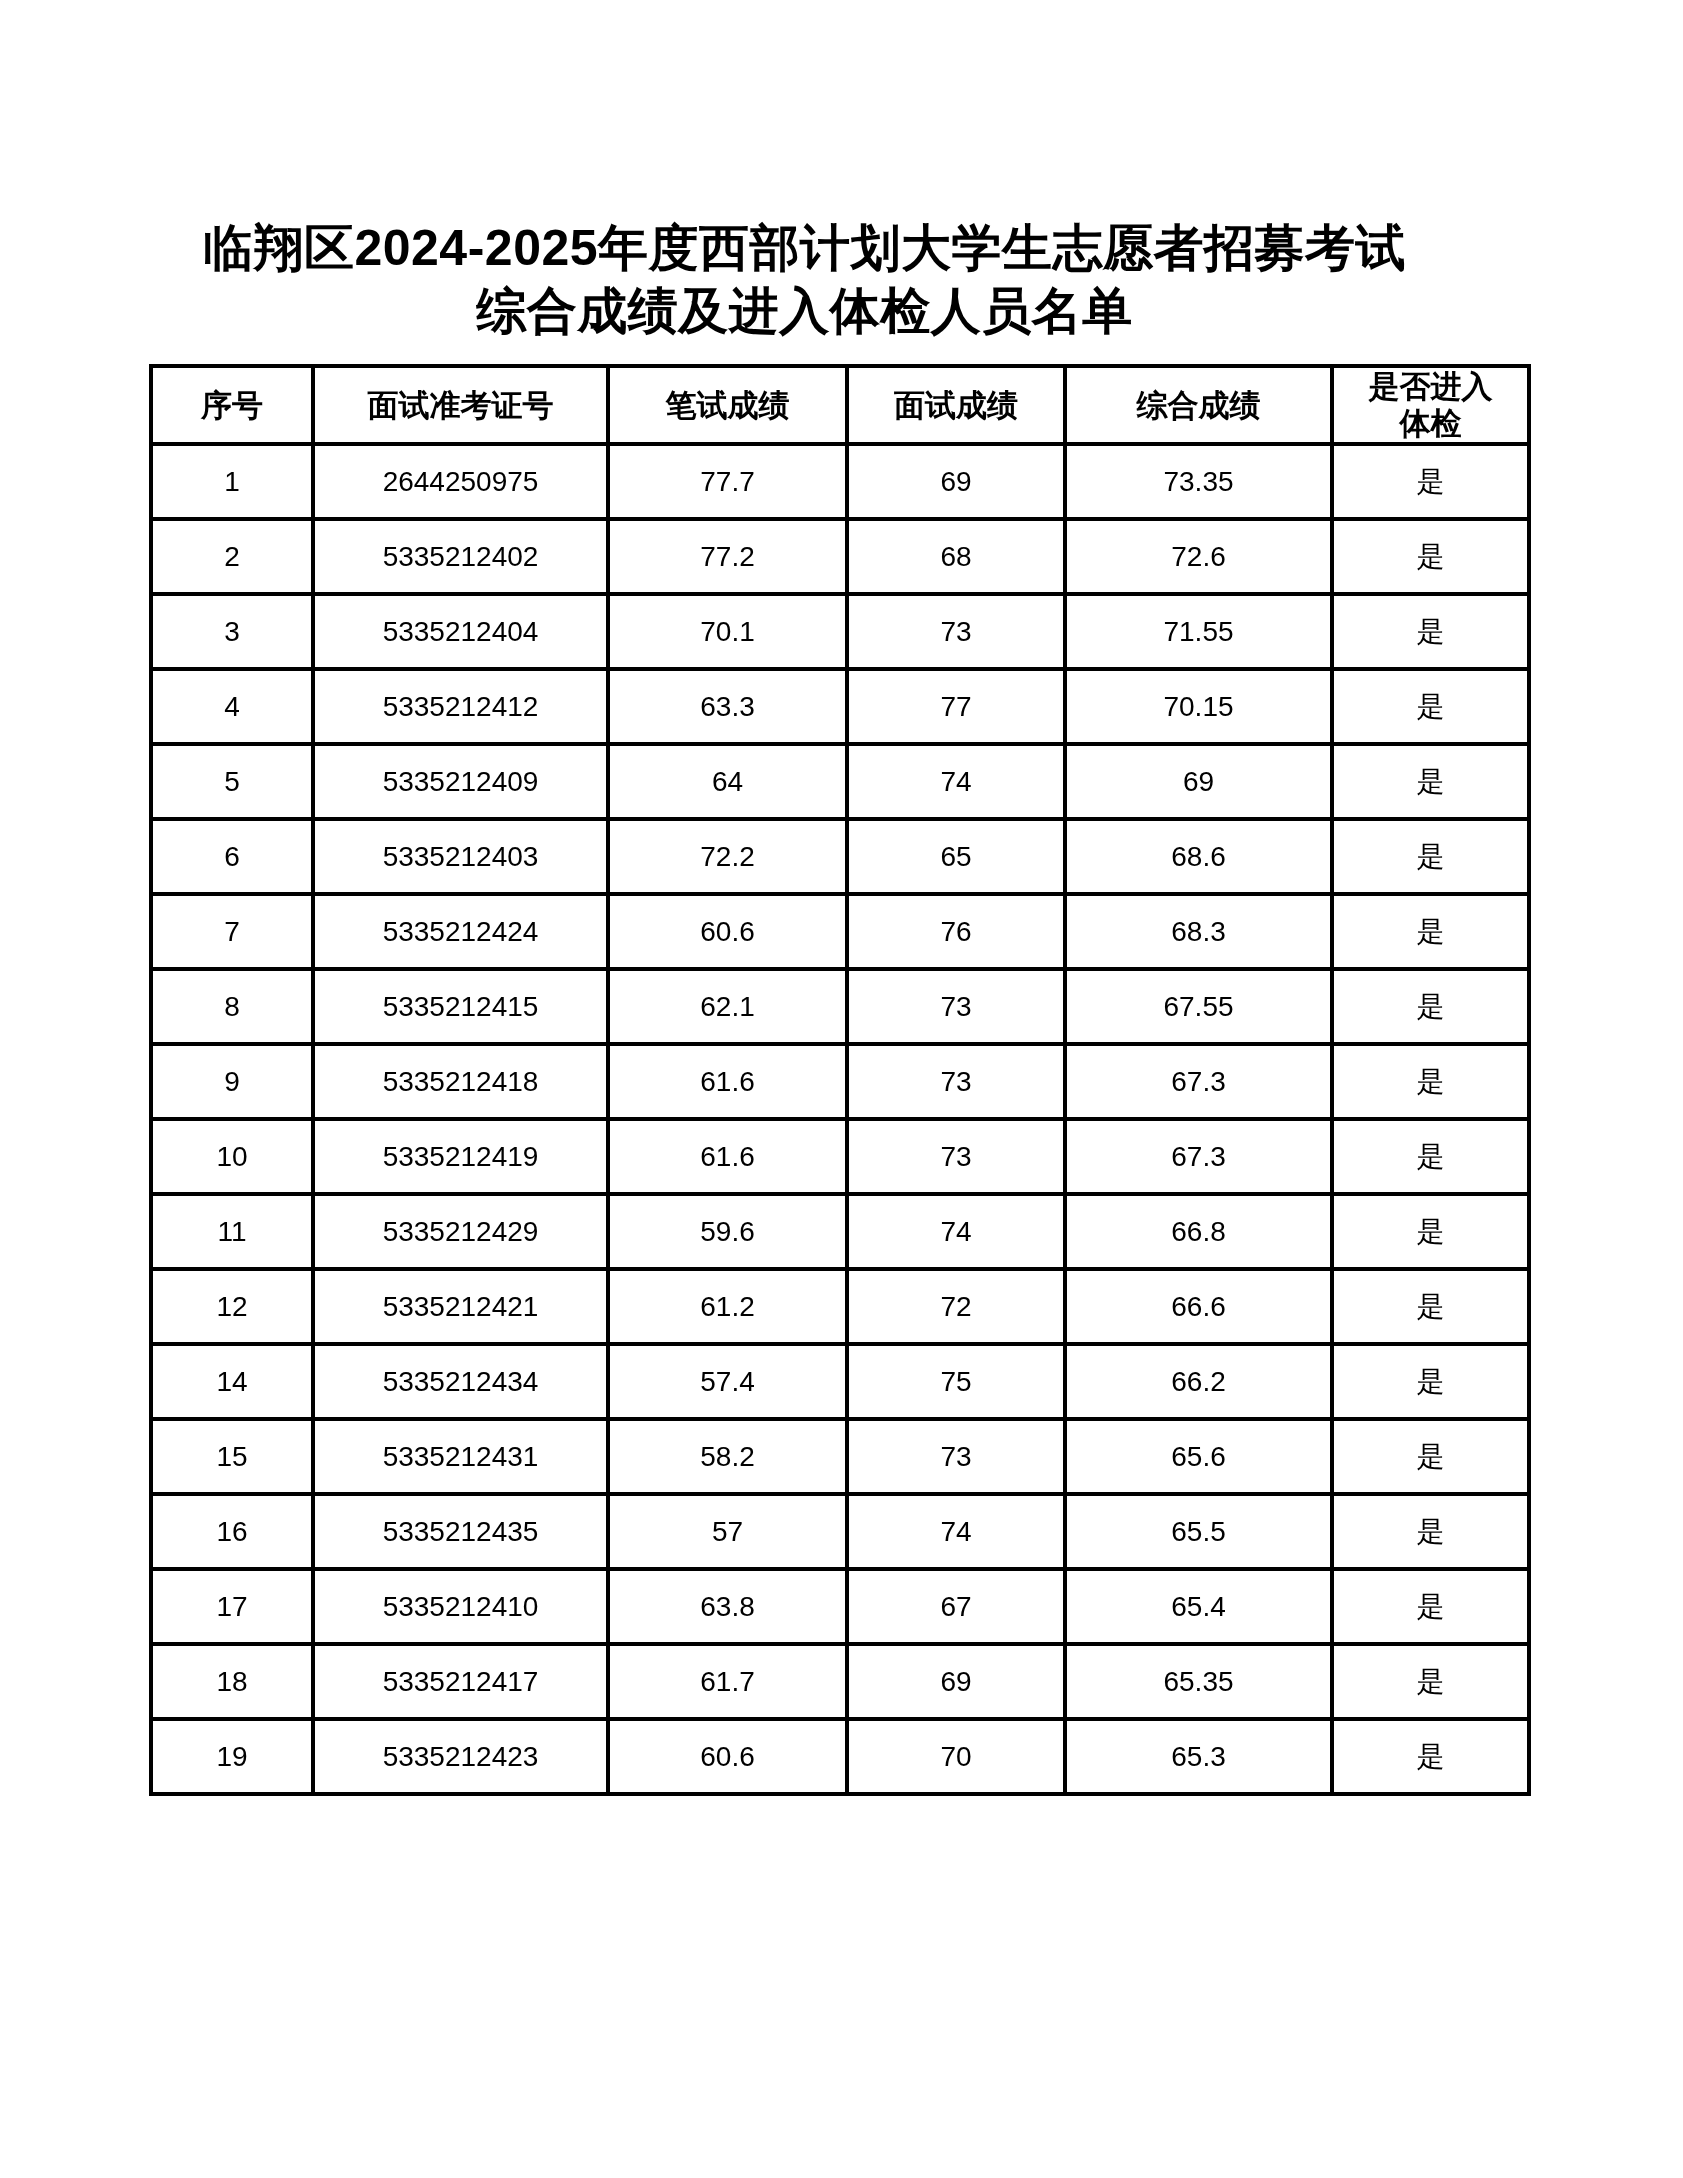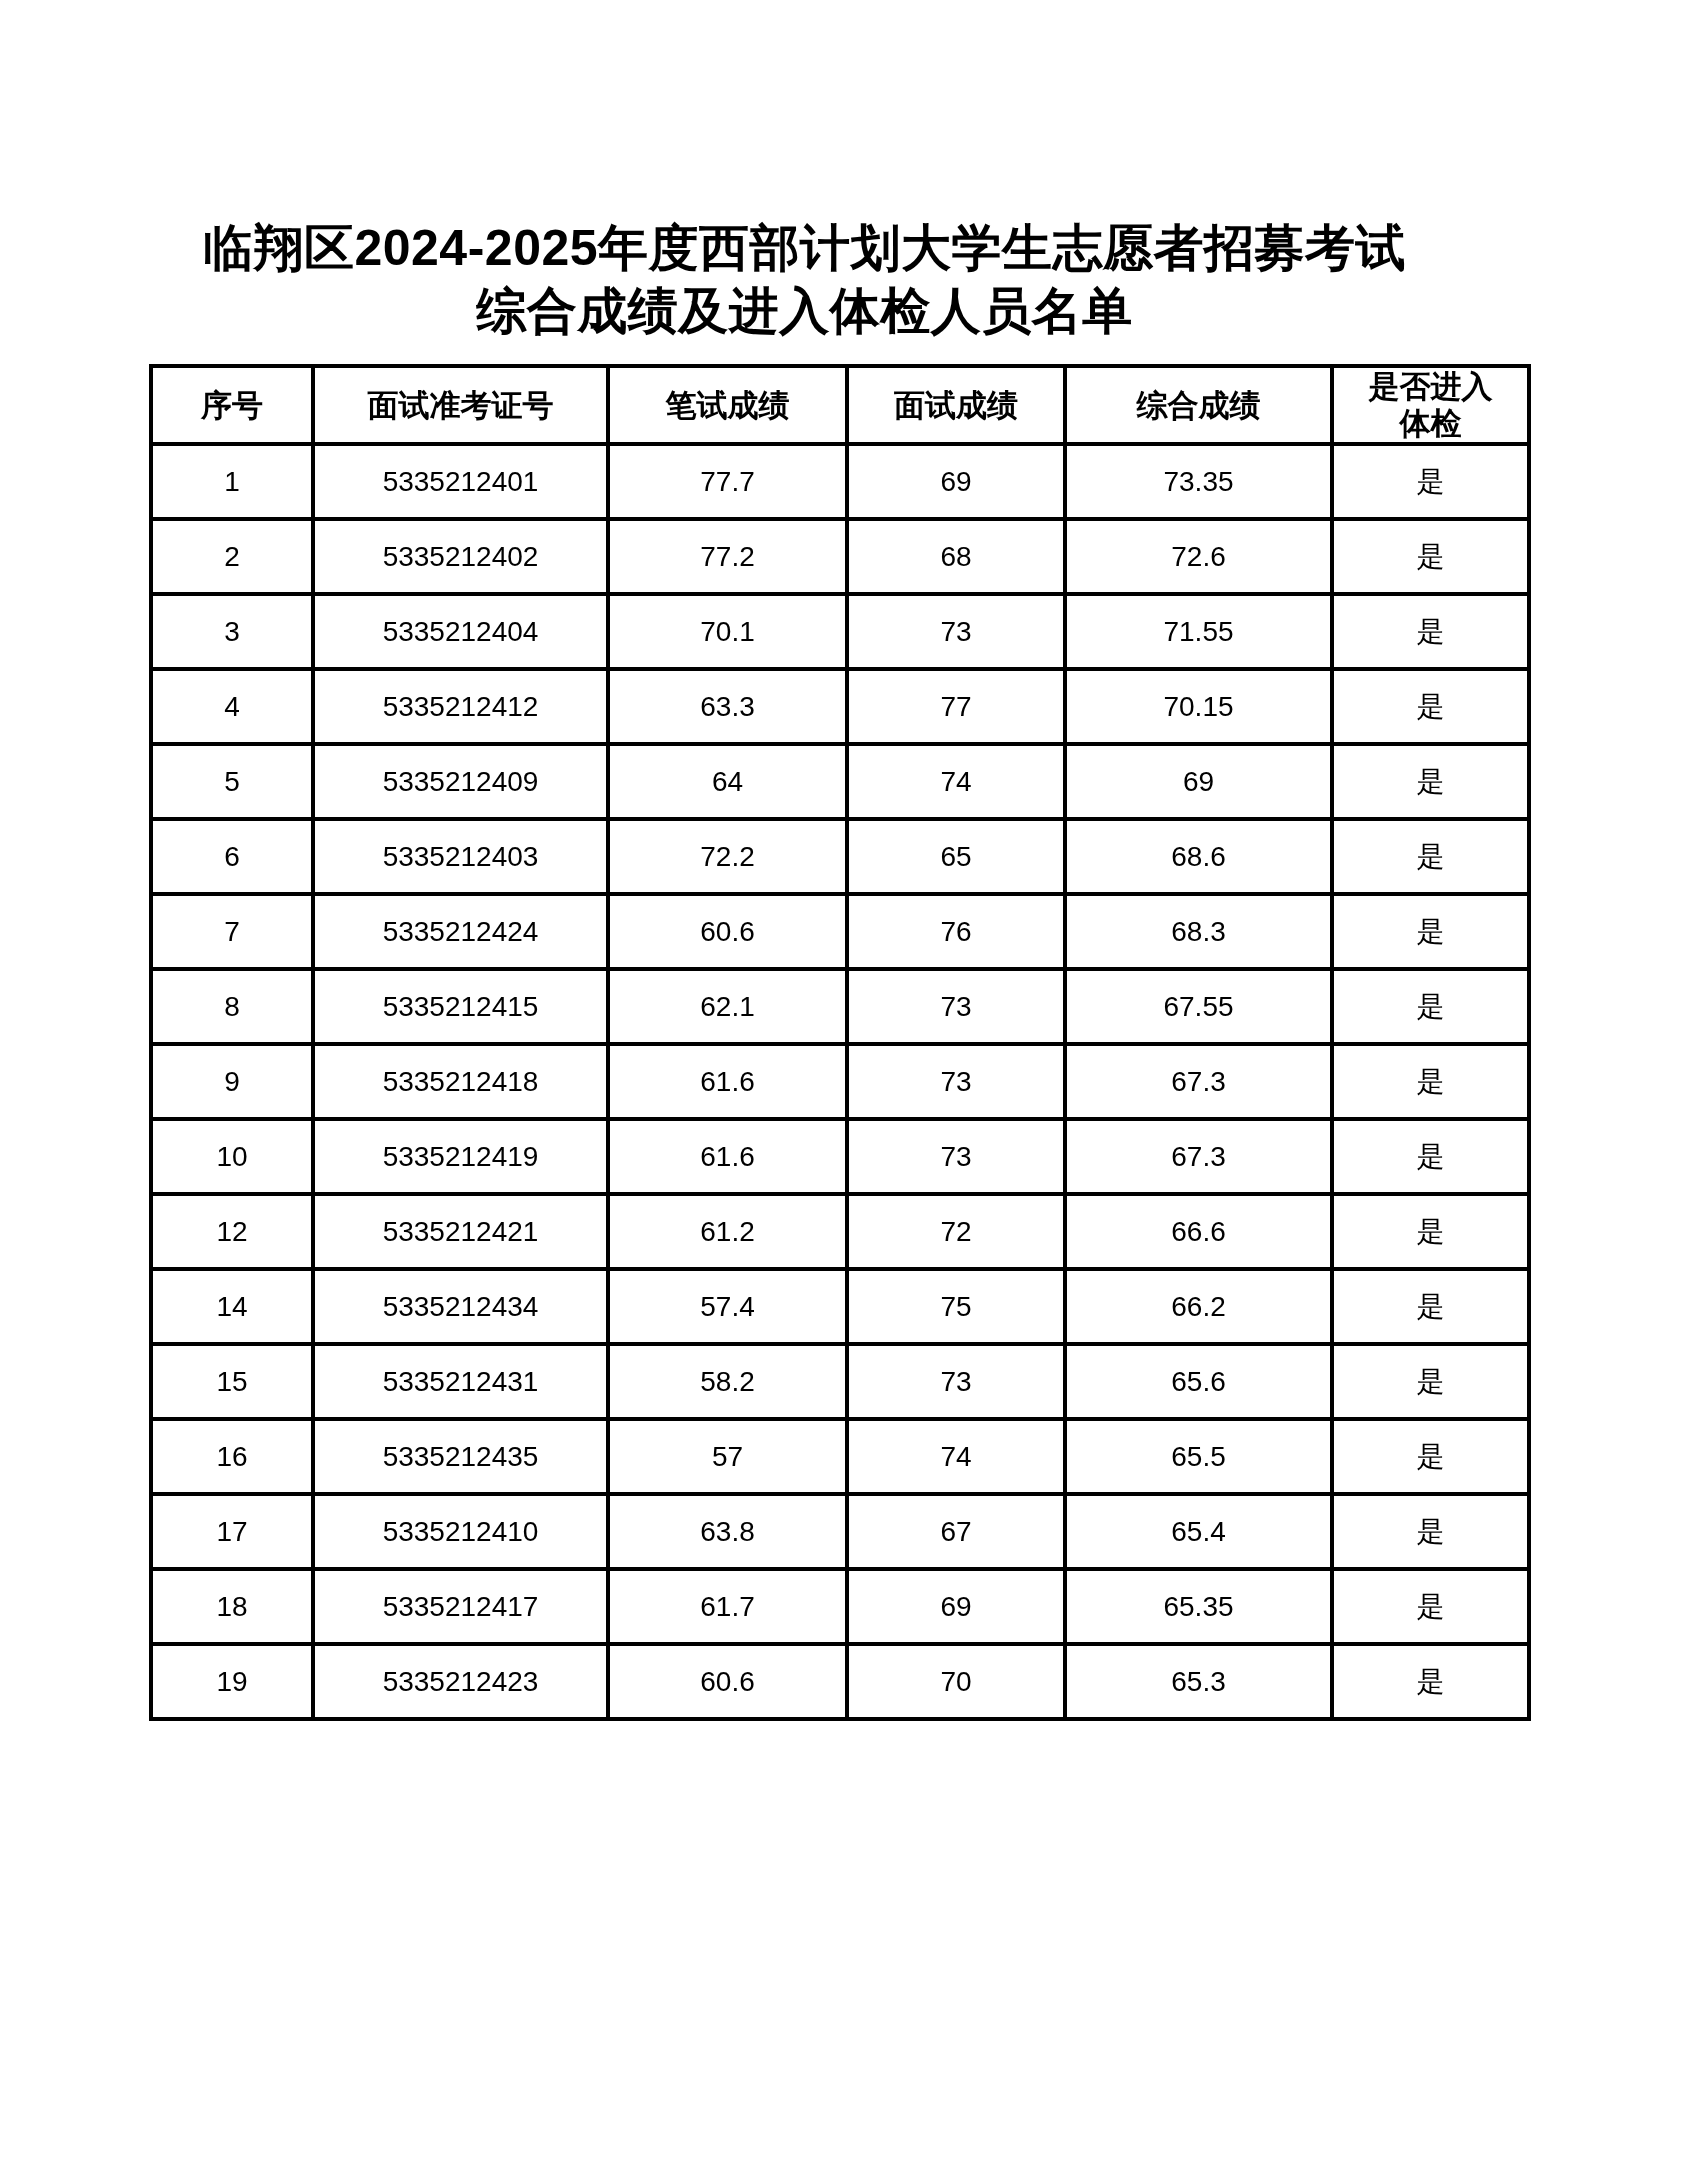--- a/index.html
+++ b/index.html
@@ -81,21 +81,21 @@
         <th>笔试成绩</th>
         <th>面试成绩</th>
         <th>综合成绩</th>
         <th>是否进入
 体检</th>
       </tr>
   </thead>
   <tbody>
       <tr>
         <td>1</td>
-        <td>5335212401</td>
+        <td>2644250975</td>
         <td>77.7</td>
         <td>69</td>
         <td>73.35</td>
         <td>是</td>
       </tr>
       <tr>
         <td>2</td>
         <td>5335212402</td>
         <td>77.2</td>
         <td>68</td>
@@ -160,20 +160,28 @@
       </tr>
       <tr>
         <td>10</td>
         <td>5335212419</td>
         <td>61.6</td>
         <td>73</td>
         <td>67.3</td>
         <td>是</td>
       </tr>
       <tr>
+        <td>11</td>
+        <td>5335212429</td>
+        <td>59.6</td>
+        <td>74</td>
+        <td>66.8</td>
+        <td>是</td>
+      </tr>
+      <tr>
         <td>12</td>
         <td>5335212421</td>
         <td>61.2</td>
         <td>72</td>
         <td>66.6</td>
         <td>是</td>
       </tr>
       <tr>
         <td>14</td>
         <td>5335212434</td>

